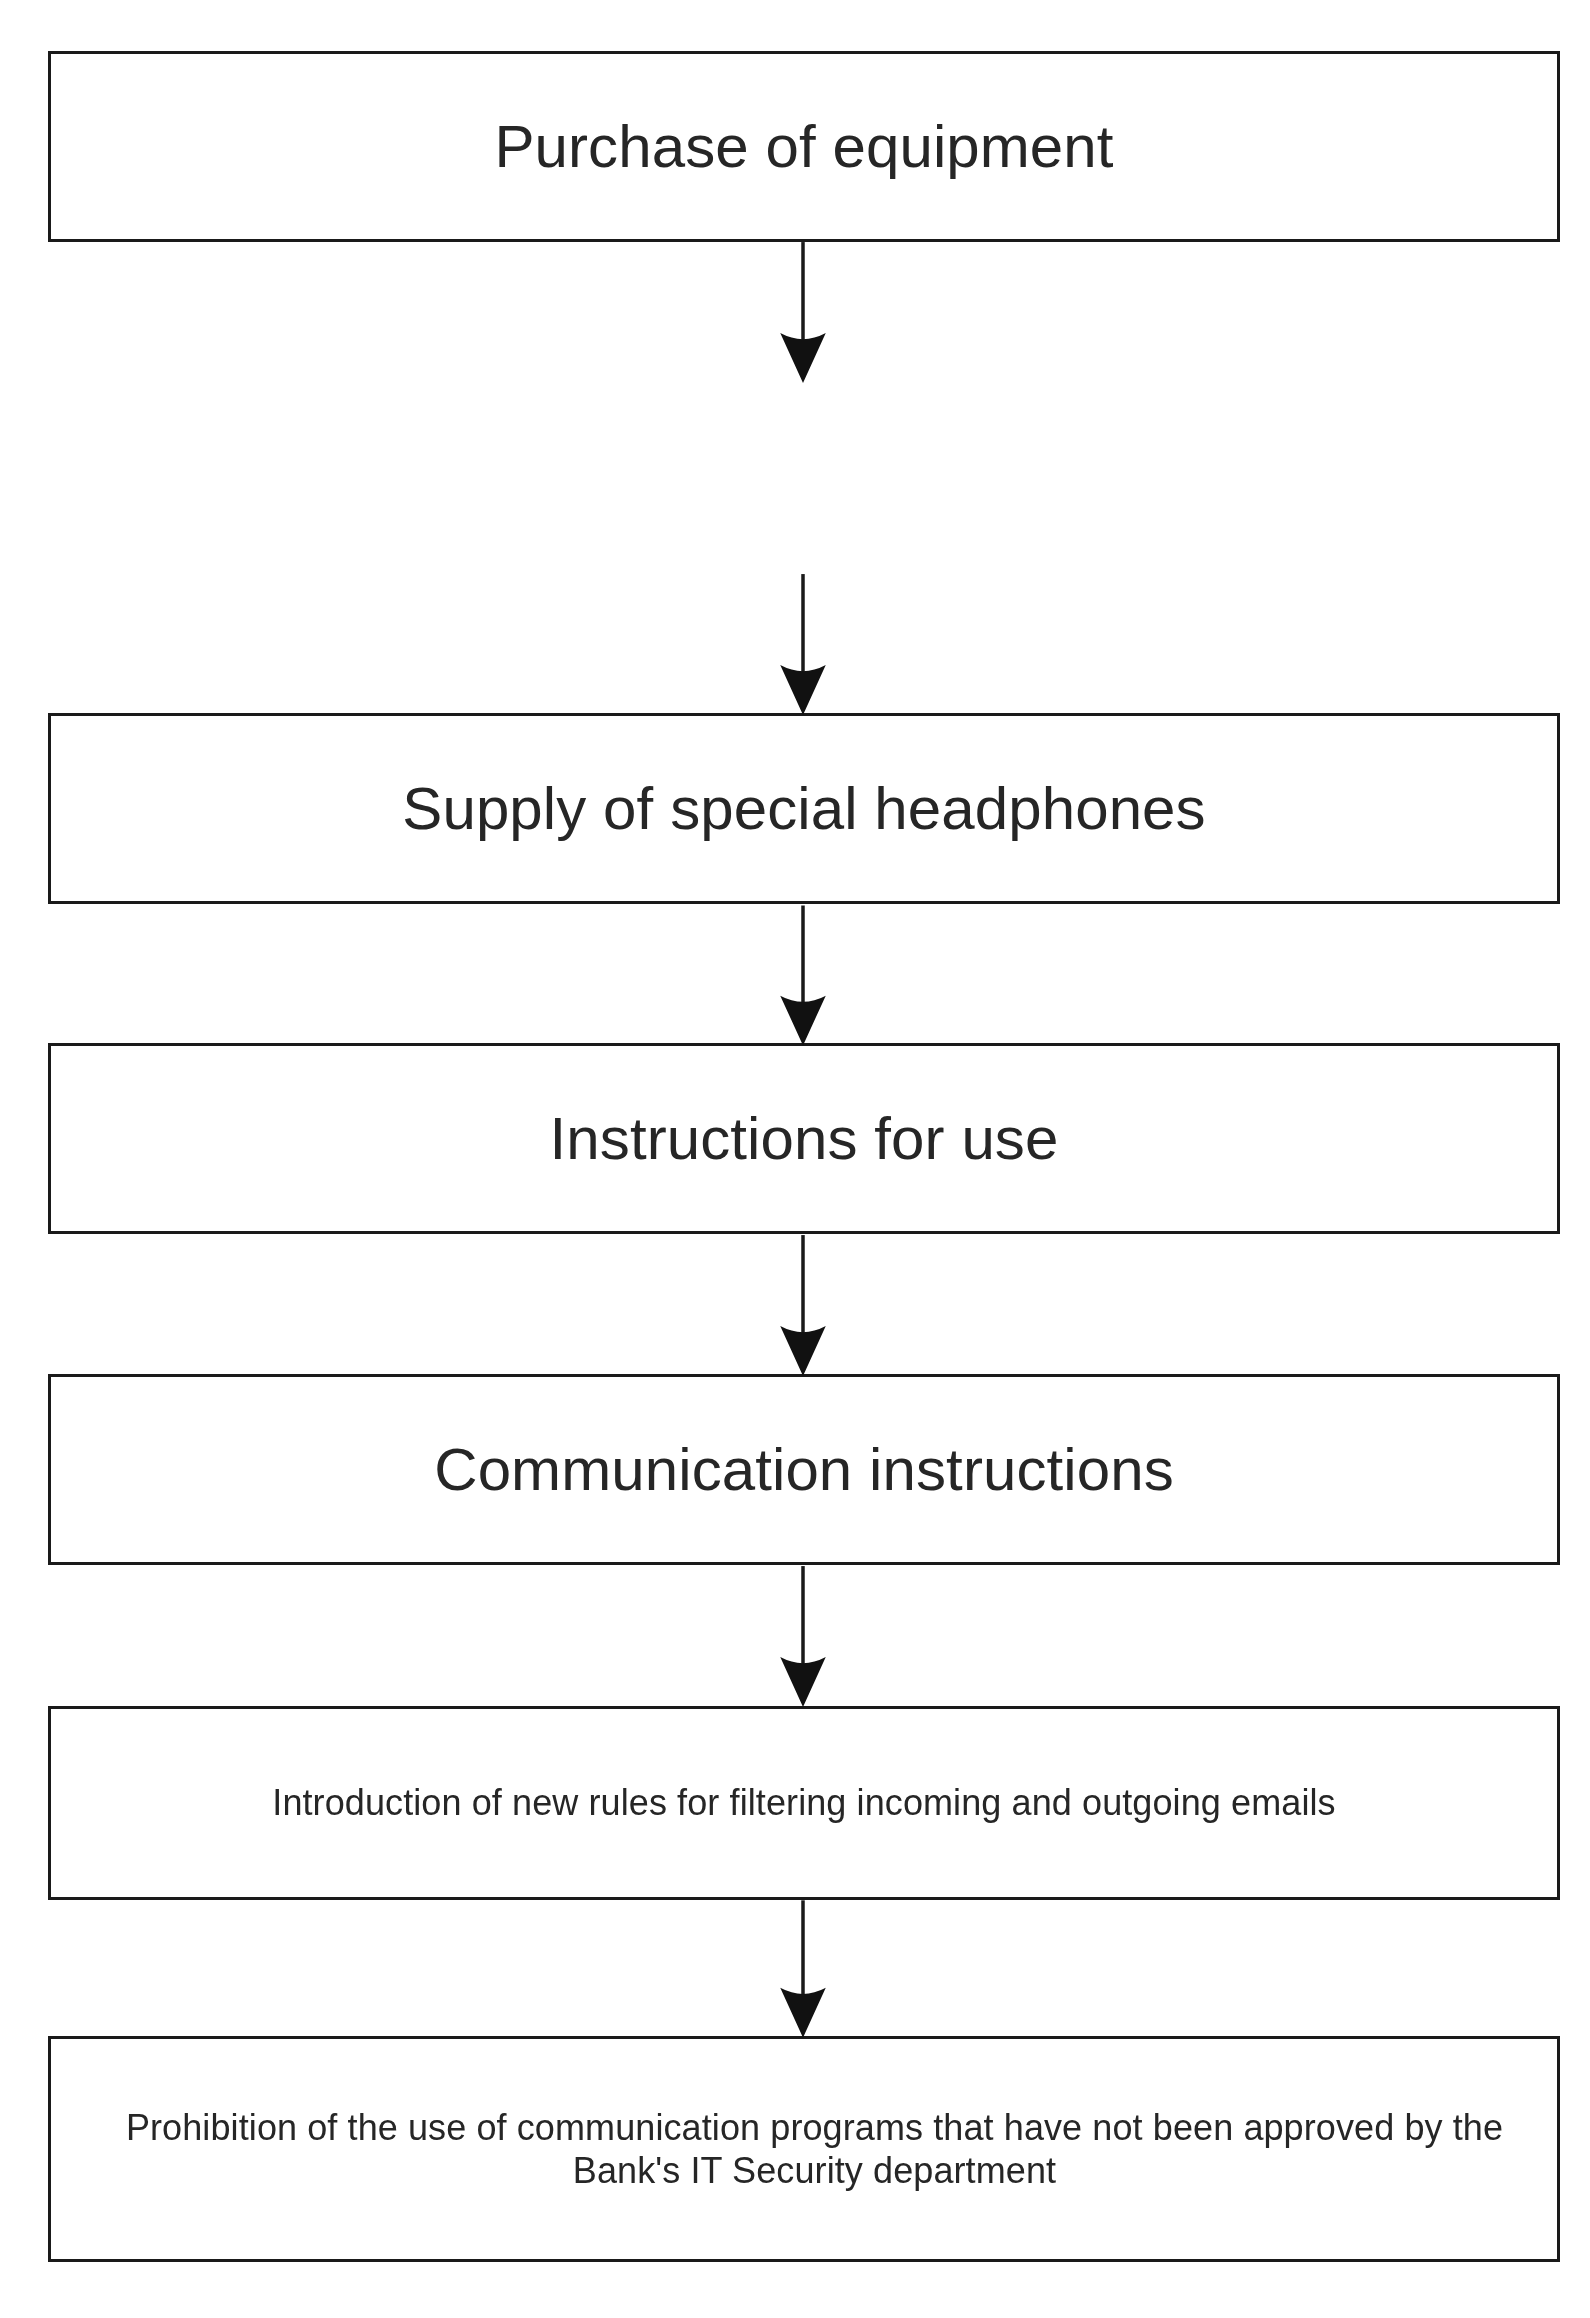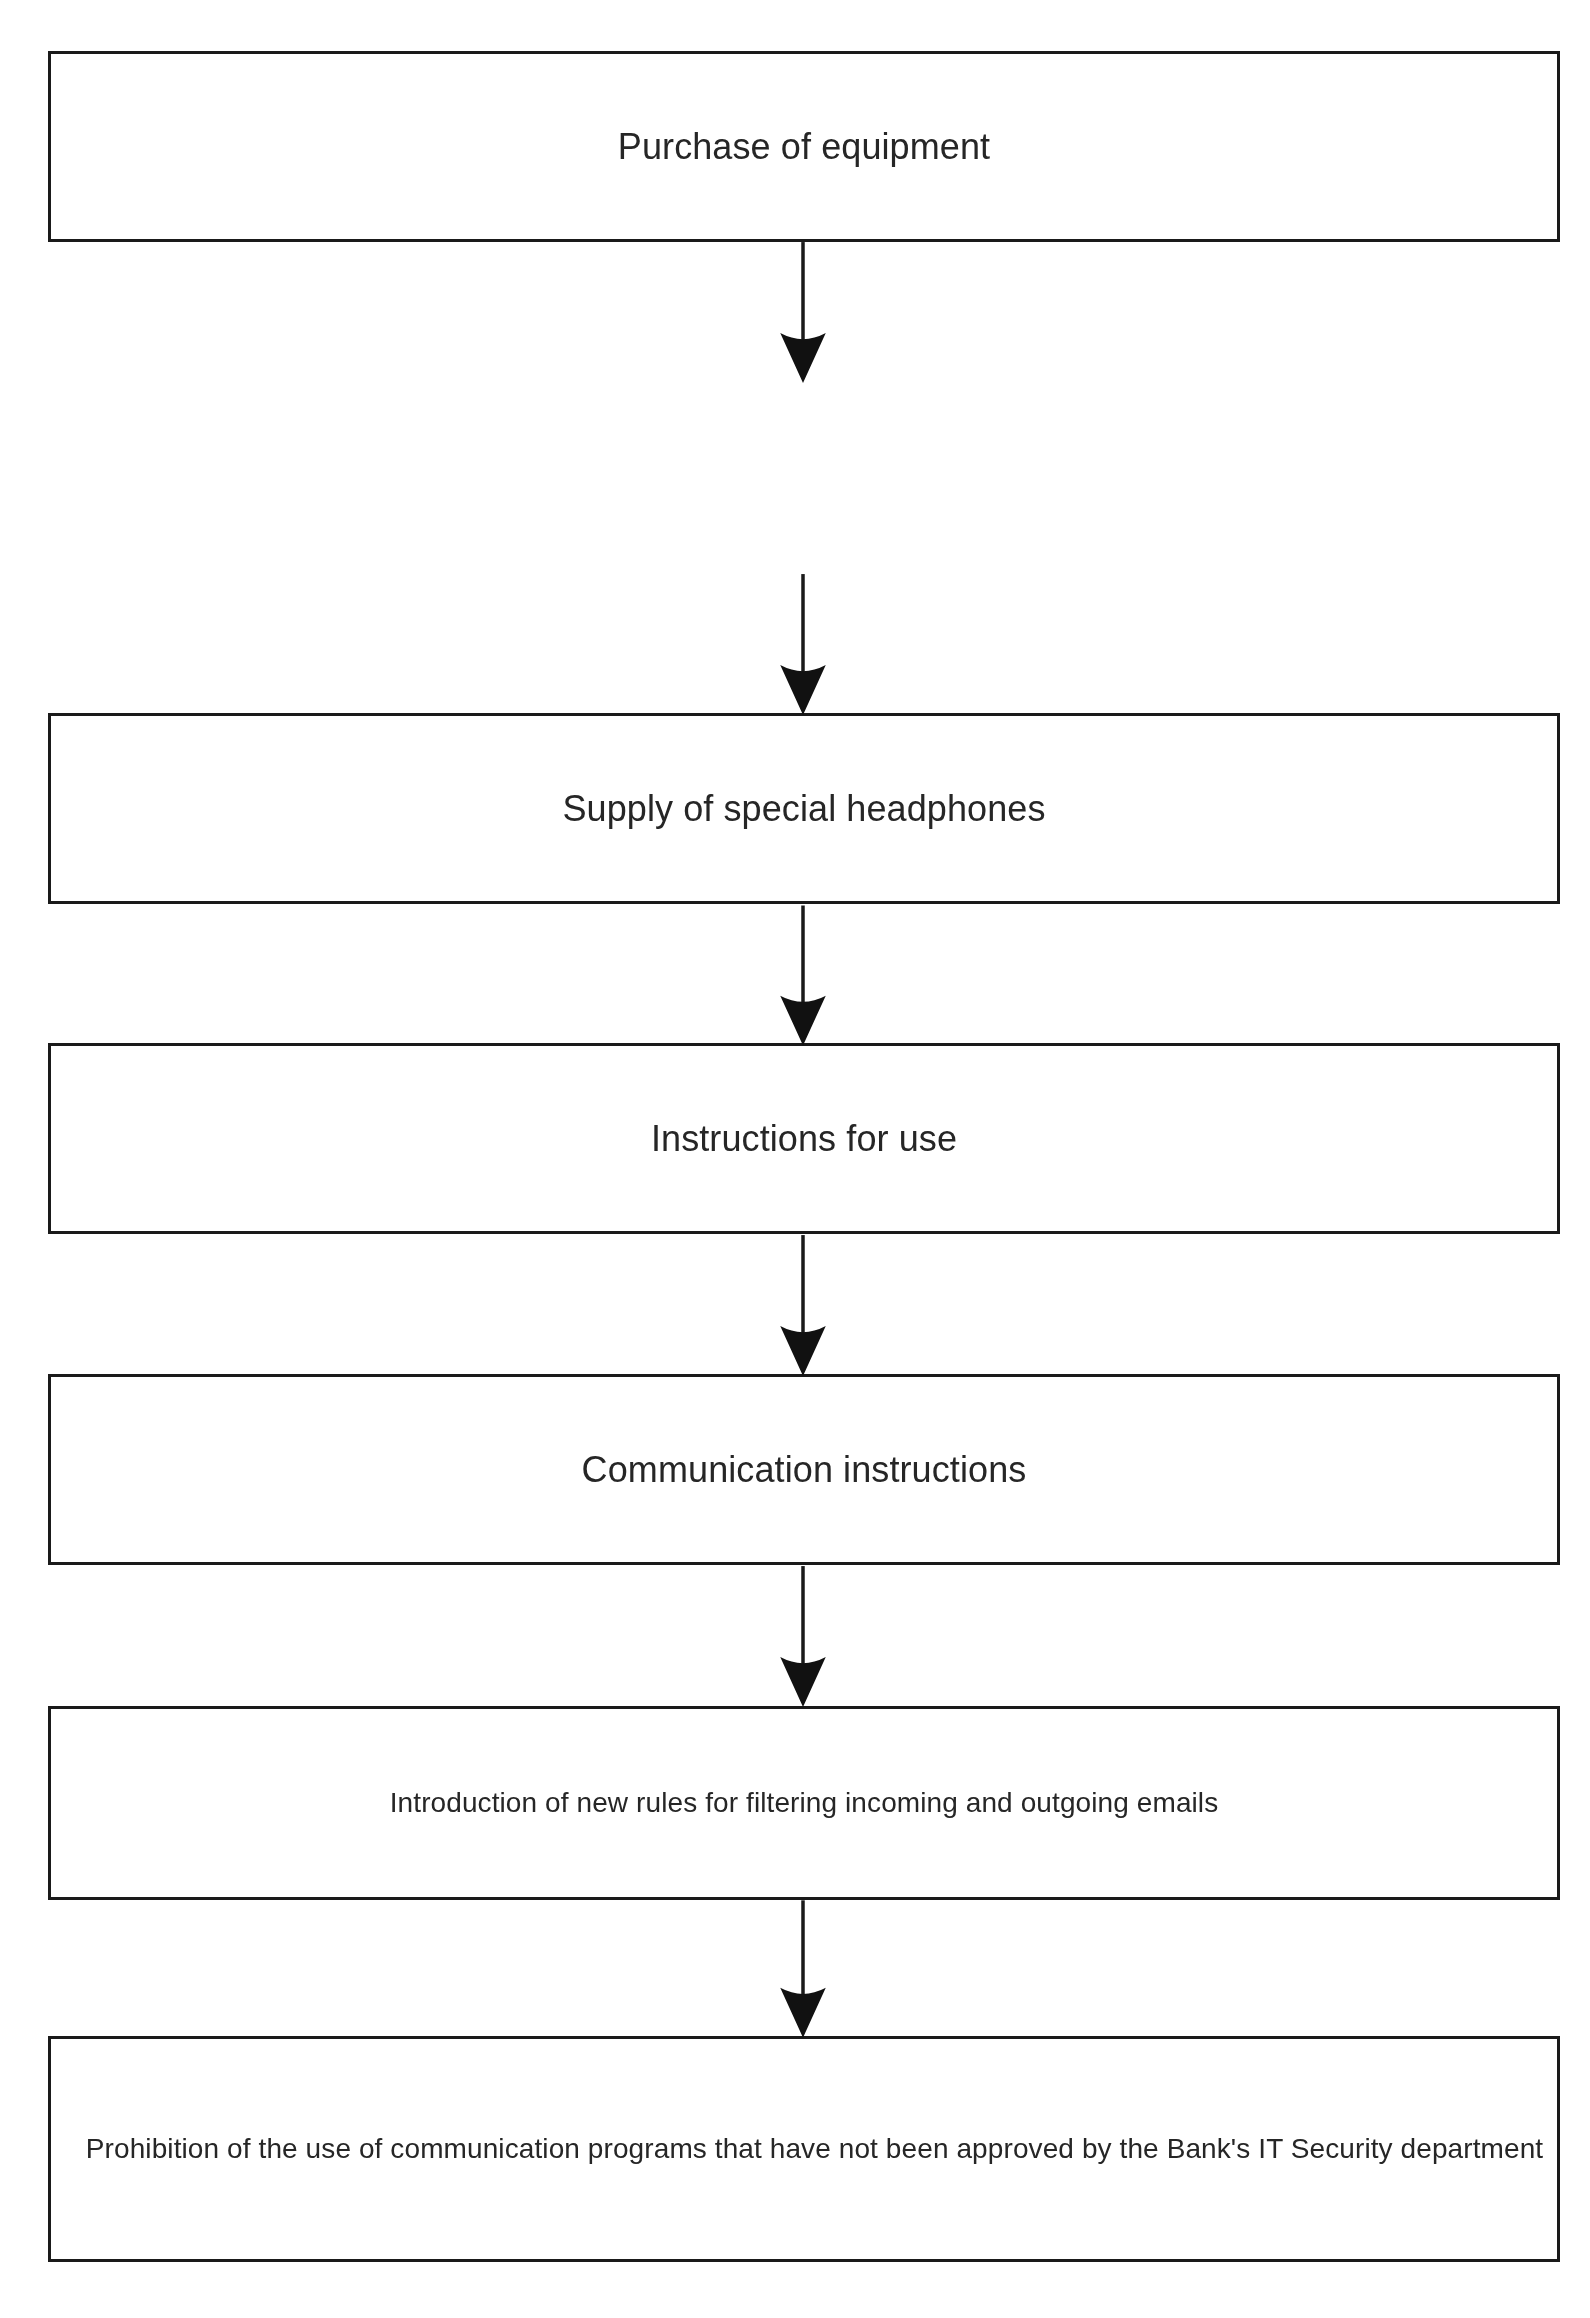--- a/index.html
+++ b/index.html
@@ -30,28 +30,28 @@
     justify-content: center;
     text-align: center;
   }
   .flow-node-label {
     display: block;
     width: 100%;
     padding: 0 5.3px;
     box-sizing: border-box;
     color: #262626;
     font-family: "Liberation Sans", sans-serif;
-    font-size: 36px;
+    font-size: 60px;
     line-height: 1.22;
     font-weight: 400;
     letter-spacing: 0.1px;
     white-space: pre-line;
   }
   .flow-node.two-line .flow-node-label {
-    font-size: 28px;
+    font-size: 36px;
     line-height: 1.2;
   }
   .flow-arrow {
     position: absolute;
     left: 0;
     top: 0;
     overflow: visible;
   }
   .flow-arrow svg {
     display: block;

